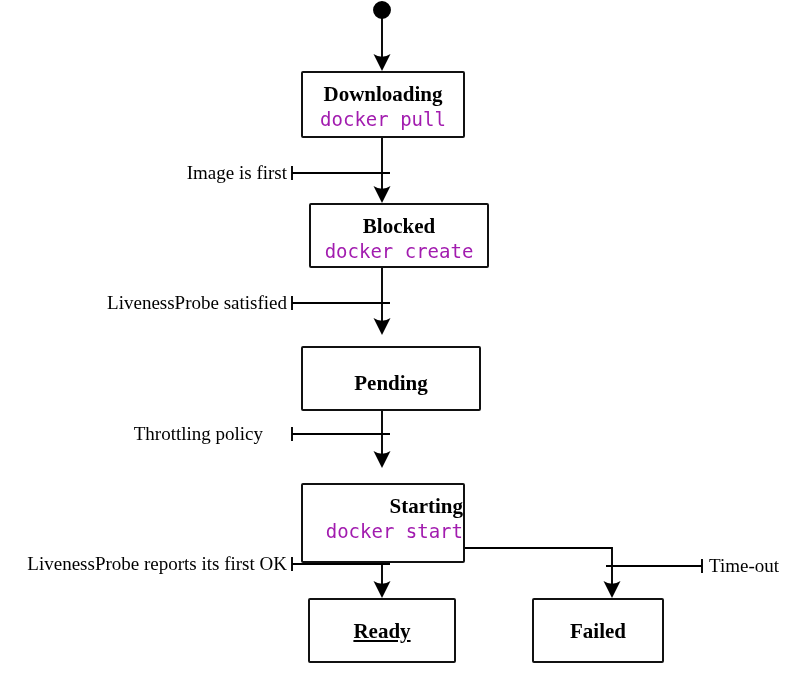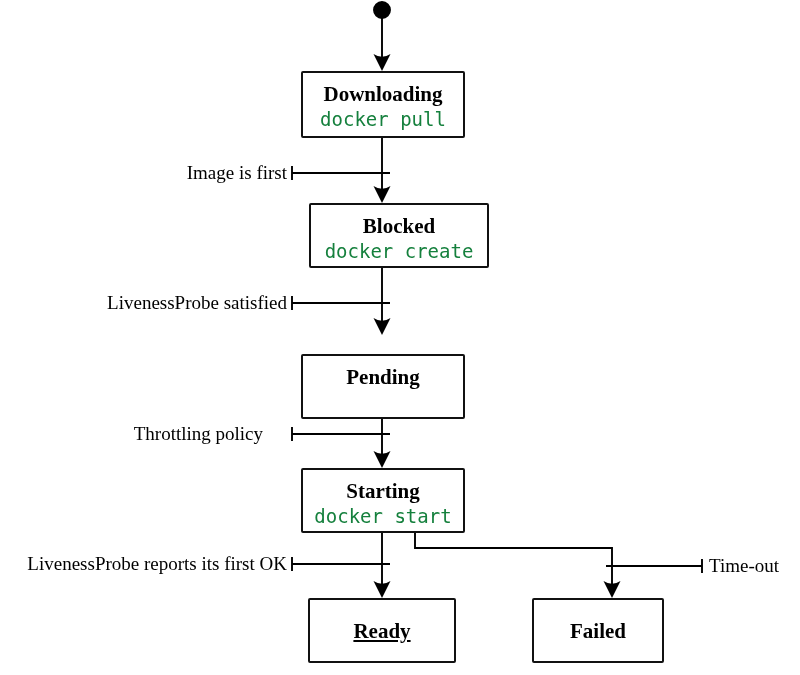--- a/index.html
+++ b/index.html
@@ -43,21 +43,21 @@
     font-weight: bold;
     font-size: 21px;
     line-height: 26px;
     color: #000000;
     white-space: nowrap;
   }
   .state-cmd {
     font-family: "DejaVu Sans Mono", "Liberation Mono", monospace;
     font-size: 19px;
     line-height: 25px;
-    color: #15803d;
+    color: #a21caf;
     white-space: nowrap;
   }
   .guard-label {
     position: absolute;
     font-family: "Liberation Serif", serif;
     font-size: 19px;
     line-height: 22px;
     color: #000000;
     white-space: nowrap;
   }
@@ -106,26 +106,26 @@
   <div class="state-box" style="left:301px; top:71px; width:164px; height:67px;">
     <div class="state-title">Downloading</div>
     <div class="state-cmd">docker pull</div>
   </div>
 
   <div class="state-box" style="left:309px; top:203px; width:180px; height:65px;">
     <div class="state-title">Blocked</div>
     <div class="state-cmd">docker create</div>
   </div>
 
-  <div class="state-box" style="left:301px; top:354px; width:164px; height:65px;">
+  <div class="state-box" style="left:301px; top:346px; width:180px; height:65px;justify-content:center;">
     <div class="state-title">Pending</div>
     <div class="state-cmd"></div>
   </div>
 
-  <div class="state-box" style="left:301px; top:468px; width:164px; height:65px;">
+  <div class="state-box" style="left:301px; top:483px; width:164px; height:80px;align-items:flex-end;">
     <div class="state-title">Starting</div>
     <div class="state-cmd">docker start</div>
   </div>
 
   <div class="state-box centered" style="left:308px; top:598px; width:148px; height:65px;text-decoration:underline;">
     <div class="state-title">Ready</div>
   </div>
 
   <div class="state-box centered" style="left:532px; top:598px; width:132px; height:65px;">
     <div class="state-title">Failed</div>

